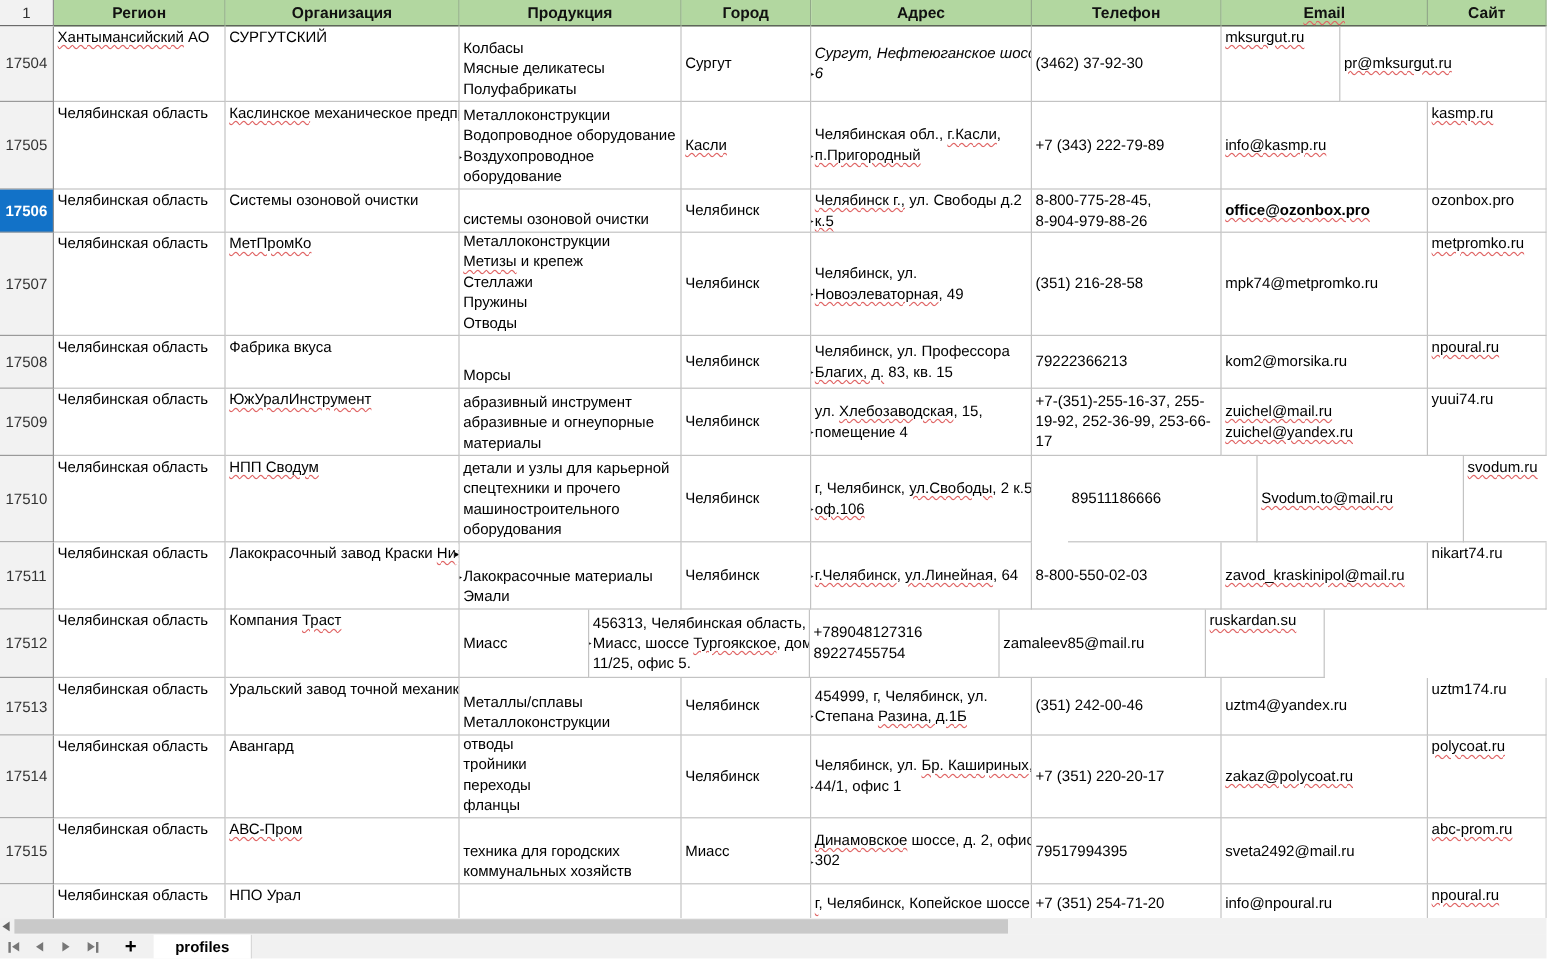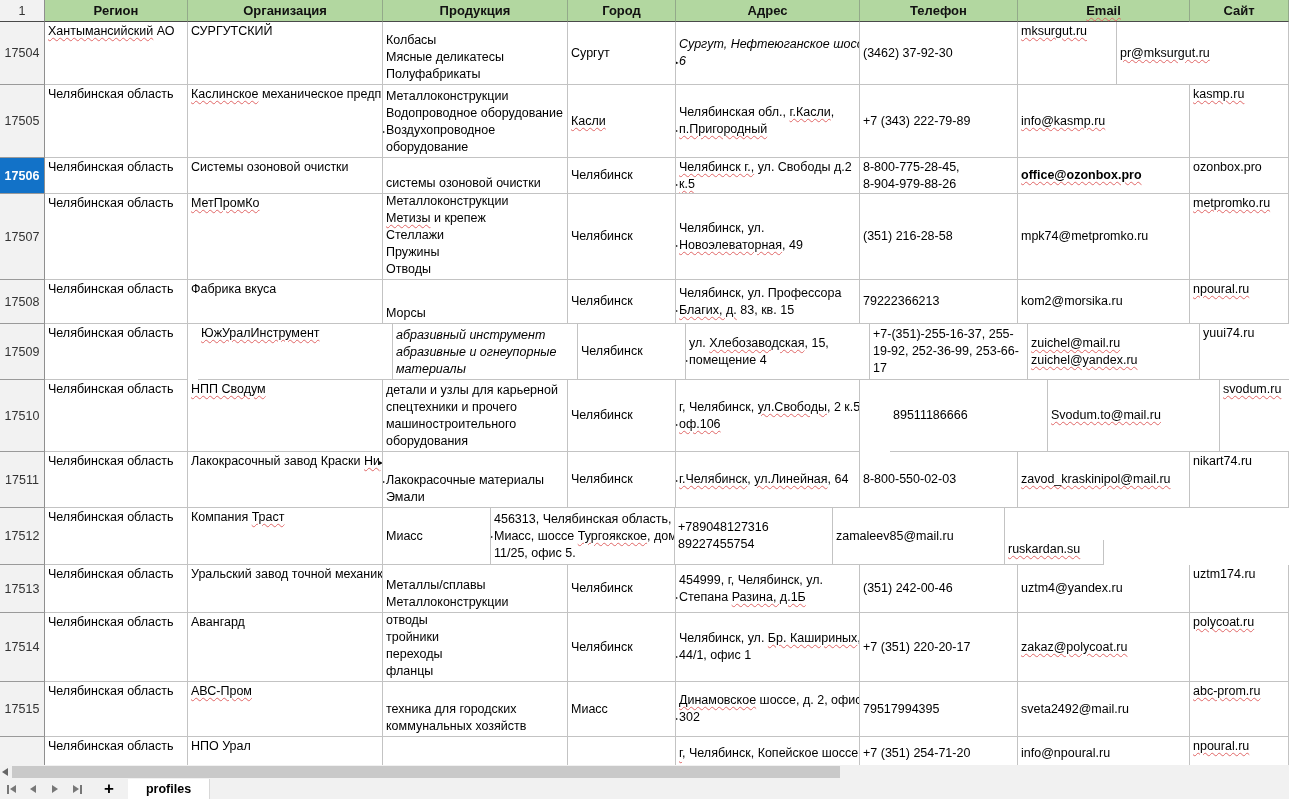--- a/index.html
+++ b/index.html
@@ -234,24 +234,24 @@
         </div>
         <div class="cell v-top" style="width: 99px;">
           <div class="line"><span class="sp">npoural.ru</span></div>
         </div>
       </div>
       <div class="row" style="height: 56px;">
         <div class="rownum">17509</div>
         <div class="cell v-top" style="width: 143px;">
           <div class="line"><span>Челябинская область</span></div>
         </div>
-        <div class="cell v-top" style="width: 195px; margin-left: 10px;">
+        <div class="cell v-top" style="width: 195px;">
           <div class="line"><span class="sp">ЮжУралИнструмент</span></div>
         </div>
-        <div class="cell v-bottom" style="width: 185px; font-style: italic;">
+        <div class="cell v-bottom" style="width: 185px;">
           <div class="line"><span>абразивный инструмент</span></div>
           <div class="line"><span>абразивные и огнеупорные</span></div>
           <div class="line"><span>материалы</span></div>
         </div>
         <div class="cell v-middle" style="width: 108px;">
           <div class="line"><span>Челябинск</span></div>
         </div>
         <div class="cell v-middle" style="width: 184px;">
           <div class="line"><span>ул. </span><span class="sp">Хлебозаводская</span><span>, 15,</span></div>
           <div class="line"><span class="mk">▸</span><span>помещение 4</span></div>
@@ -344,21 +344,21 @@
           <div class="line"><span class="mk">▸</span><span>Миасс, шоссе </span><span class="sp">Тургоякское</span><span>, дом</span></div>
           <div class="line"><span>11/25, офис 5.</span></div>
         </div>
         <div class="cell v-middle" style="width: 158px;">
           <div class="line"><span>+789048127316</span></div>
           <div class="line"><span>89227455754</span></div>
         </div>
         <div class="cell v-middle" style="width: 172px;">
           <div class="line"><span>zamaleev85@mail.ru</span></div>
         </div>
-        <div class="cell v-top" style="width: 99px; margin-top: 32px;">
+        <div class="cell v-top" style="width: 99px;">
           <div class="line"><span class="sp">ruskardan.su</span></div>
         </div>
       </div>
       <div class="row" style="height: 48px;">
         <div class="rownum">17513</div>
         <div class="cell v-top" style="width: 143px;">
           <div class="line"><span>Челябинская область</span></div>
         </div>
         <div class="cell v-top" style="width: 195px;">
           <div class="line"><span>Уральский завод точной механики</span></div>

